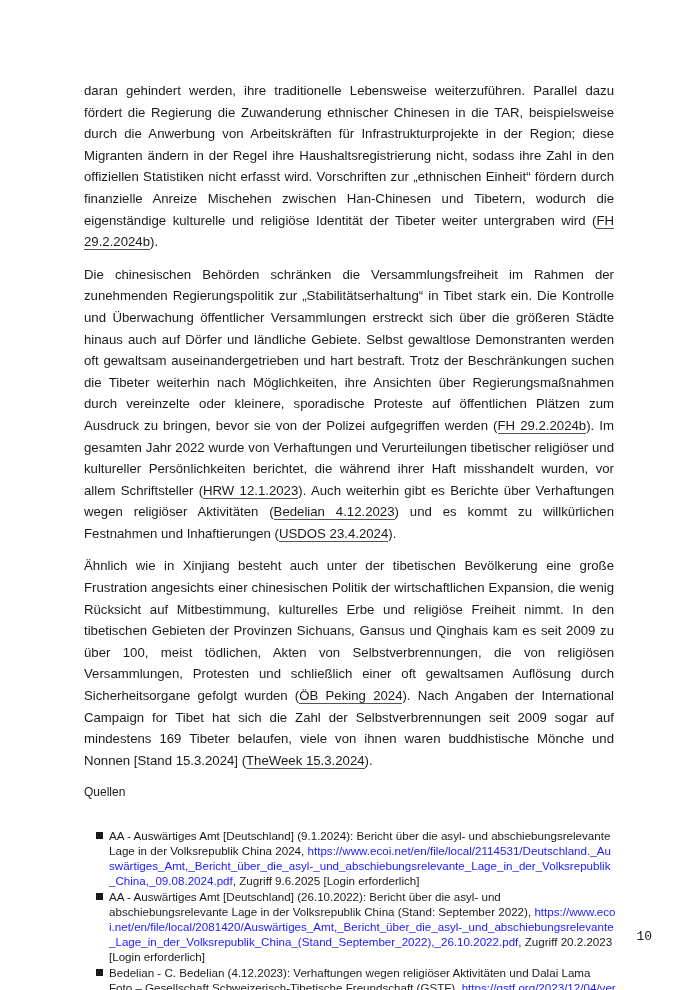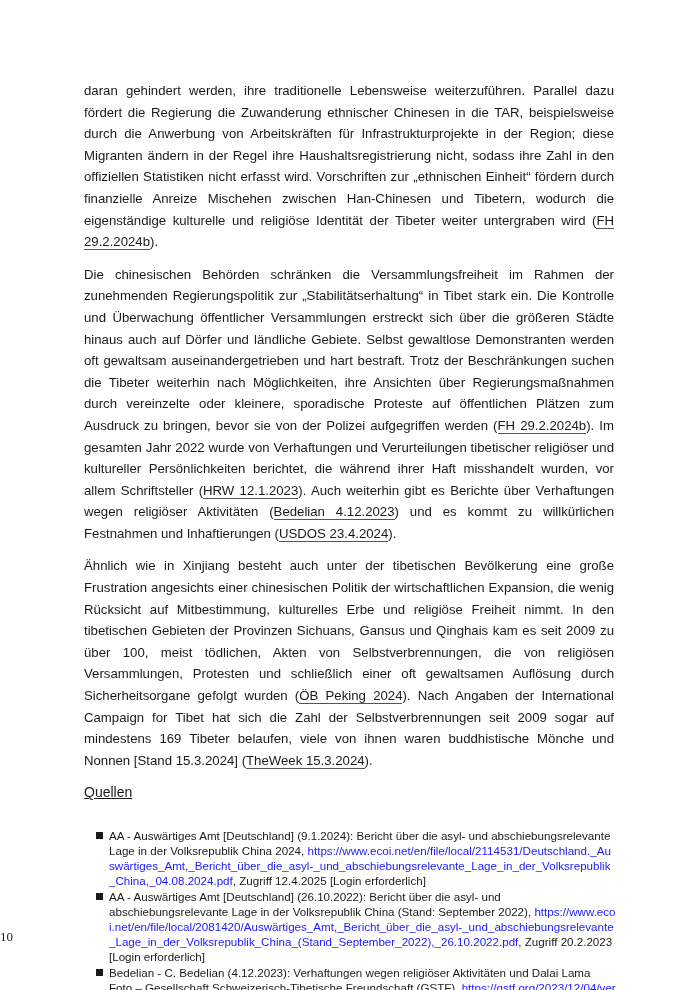--- a/index.html
+++ b/index.html
@@ -1,46 +1,46 @@
 <!DOCTYPE html>
 <html><head>
   <meta charset="utf-8">
   <style>
     html, body { margin: 0; padding: 0; background: #ffffff; }
     body { width: 700px; height: 990px; position: relative; overflow: hidden; color: #1a1a1a; font-family: "Liberation Sans", sans-serif; }
     .page { position: absolute; left: 84px; top: 80px; width: 532px; }
     .para { font-size: 13.2px; line-height: 21.6px; text-align: justify; margin: 0 2px 11px 0; hyphens: manual; }
     .cite { color: #1a1a1a; text-decoration: none; border-bottom: 1px solid #555; padding-bottom: 0px; cursor: pointer; }
-    .heading { font-size: 14px; line-height: 20px; margin: 10px 0 26px 0; text-decoration: underline; }
+    .heading { font-size: 12px; line-height: 20px; margin: 10px 0 26px 0; }
     ul.sources { list-style: none; margin: 0; padding: 0 0 0 12px; }
     ul.sources li { position: relative; font-size: 11.6px; line-height: 15px; padding-left: 13px; margin: 0 0 1px 0; }
     ul.sources li .bullet { position: absolute; left: 0; top: 4px; width: 7px; height: 7px; background: #1a1a1a; }
     .url { color: #1a1aff; text-decoration: none; word-break: break-all; cursor: pointer; }
-    .pagenum { position: absolute; left: 0; width: 652px; top: 929px; text-align: left; font-size: 13px; font-family: Liberation Serif, serif; }
+    .pagenum { position: absolute; left: 0; width: 652px; top: 929px; text-align: right; font-size: 13px; font-family: Liberation Mono, monospace; }
   </style>
 </head>
 <body>
 
 <div class="page">
   <p class="para">
     <span>daran gehindert werden, ihre traditionelle Lebensweise weiterzuführen. Parallel dazu fördert die Regierung die Zuwanderung ethnischer Chinesen in die TAR, beispielsweise durch die Anwerbung von Arbeitskräften für Infrastrukturprojekte in der Region; diese Migranten ändern in der Regel ihre Haushaltsregistrierung nicht, sodass ihre Zahl in den offiziellen Statistiken nicht erfasst wird. Vorschriften zur „ethnischen Einheit“ fördern durch finanzielle Anreize Misch­ehen zwischen Han-Chinesen und Tibetern, wodurch die eigenständige kulturelle und religiöse Identität der Tibeter weiter untergraben wird (</span><a class="cite">FH 29.2.2024b</a><span>).</span>
   </p>
   <p class="para">
     <span>Die chinesischen Behörden schränken die Versammlungsfreiheit im Rahmen der zunehmenden Regierungspolitik zur „Stabilitätserhaltung“ in Tibet stark ein. Die Kontrolle und Überwachung öffentlicher Versammlungen erstreckt sich über die größeren Städte hinaus auch auf Dörfer und ländliche Gebiete. Selbst gewaltlose Demonstranten werden oft gewaltsam auseinandergetrie­ben und hart bestraft. Trotz der Beschränkungen suchen die Tibeter weiterhin nach Möglichkei­ten, ihre Ansichten über Regierungsmaßnahmen durch vereinzelte oder kleinere, sporadische Proteste auf öffentlichen Plätzen zum Ausdruck zu bringen, bevor sie von der Polizei aufgegriffen werden (</span><a class="cite">FH 29.2.2024b</a><span>). Im gesamten Jahr 2022 wurde von Verhaftungen und Verurteilungen tibetischer religiöser und kultureller Persönlichkeiten berichtet, die während ihrer Haft misshan­delt wurden, vor allem Schriftsteller (</span><a class="cite">HRW 12.1.2023</a><span>). Auch weiterhin gibt es Berichte über Verhaftungen wegen religiöser Aktivitäten (</span><a class="cite">Bedelian 4.12.2023</a><span>) und es kommt zu willkürlichen Festnahmen und Inhaftierungen (</span><a class="cite">USDOS 23.4.2024</a><span>).</span>
   </p>
   <p class="para">
     <span>Ähnlich wie in Xinjiang besteht auch unter der tibetischen Bevölkerung eine große Frustration angesichts einer chinesischen Politik der wirtschaftlichen Expansion, die wenig Rücksicht auf Mitbestimmung, kulturelles Erbe und religiöse Freiheit nimmt. In den tibetischen Gebieten der Provinzen Sichuans, Gansus und Qinghais kam es seit 2009 zu über 100, meist tödlichen, Akten von Selbstverbrennungen, die von religiösen Versammlungen, Protesten und schließlich einer oft gewaltsamen Auflösung durch Sicherheitsorgane gefolgt wurden (</span><a class="cite">ÖB Peking 2024</a><span>). Nach Angaben der International Campaign for Tibet hat sich die Zahl der Selbstverbrennungen seit 2009 sogar auf mindestens 169 Tibeter belaufen, viele von ihnen waren buddhistische Mönche und Nonnen [Stand 15.3.2024] (</span><a class="cite">TheWeek 15.3.2024</a><span>).</span>
   </p>
 
   <div class="heading">Quellen</div>
 
   <ul class="sources">
     <li>
       <span class="bullet"></span>
-      <span>AA - Auswärtiges Amt [Deutschland] (9.1.2024): Bericht über die asyl- und abschiebungsrelevante Lage in der Volksrepublik China 2024, </span><a class="url">https://www.ecoi.net/en/file/local/2114531/Deutschland._Auswärtiges_Amt,_Bericht_über_die_asyl-_und_abschiebungsrelevante_Lage_in_der_Volksrepublik_China,_04.08.2024.pdf</a><span>, Zugriff 12.4.2025 [Login erforderlich]</span>
+      <span>AA - Auswärtiges Amt [Deutschland] (9.1.2024): Bericht über die asyl- und abschiebungsrelevante Lage in der Volksrepublik China 2024, </span><a class="url">https://www.ecoi.net/en/file/local/2114531/Deutschland._Auswärtiges_Amt,_Bericht_über_die_asyl-_und_abschiebungsrelevante_Lage_in_der_Volksrepublik_China,_09.08.2024.pdf</a><span>, Zugriff 9.6.2025 [Login erforderlich]</span>
     </li>
     <li>
       <span class="bullet"></span>
       <span>AA - Auswärtiges Amt [Deutschland] (26.10.2022): Bericht über die asyl- und abschiebungsrelevante Lage in der Volksrepublik China (Stand: September 2022), </span><a class="url">https://www.ecoi.net/en/file/local/2081420/Auswärtiges_Amt,_Bericht_über_die_asyl-_und_abschiebungsrelevante_Lage_in_der_Volksrepublik_China_(Stand_September_2022),_26.10.2022.pdf</a><span>, Zugriff 20.2.2023 [Login erforderlich]</span>
     </li>
     <li>
       <span class="bullet"></span>
       <span>Bedelian - C. Bedelian (4.12.2023): Verhaftungen wegen religiöser Aktivitäten und Dalai Lama Foto – Gesellschaft Schweizerisch-Tibetische Freundschaft (GSTF), </span><a class="url">https://gstf.org/2023/12/04/verhaftungen-wegen-religioeser-aktivitaeten-und-dalai-lama-foto</a>
     </li>
 

